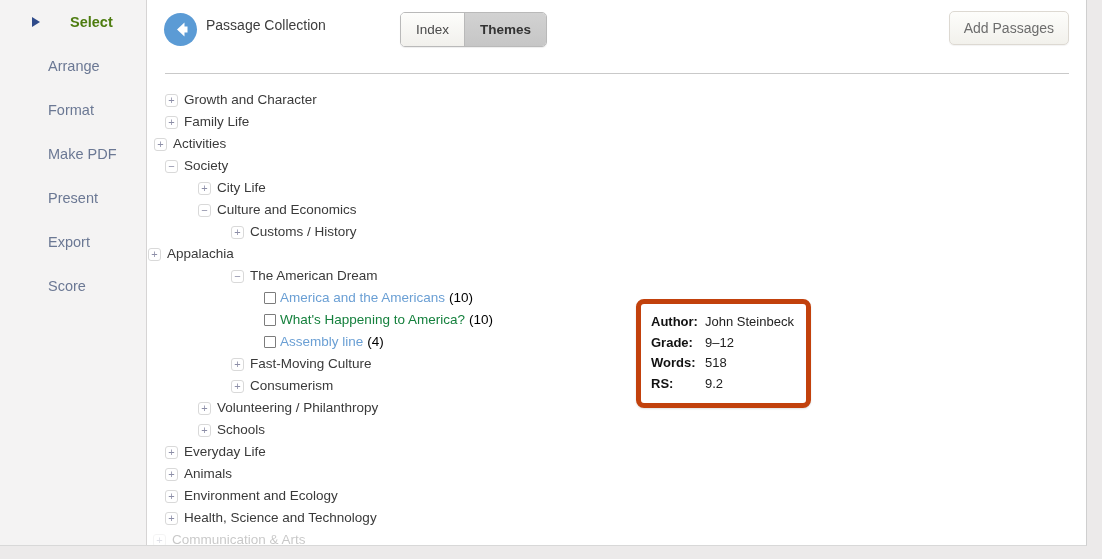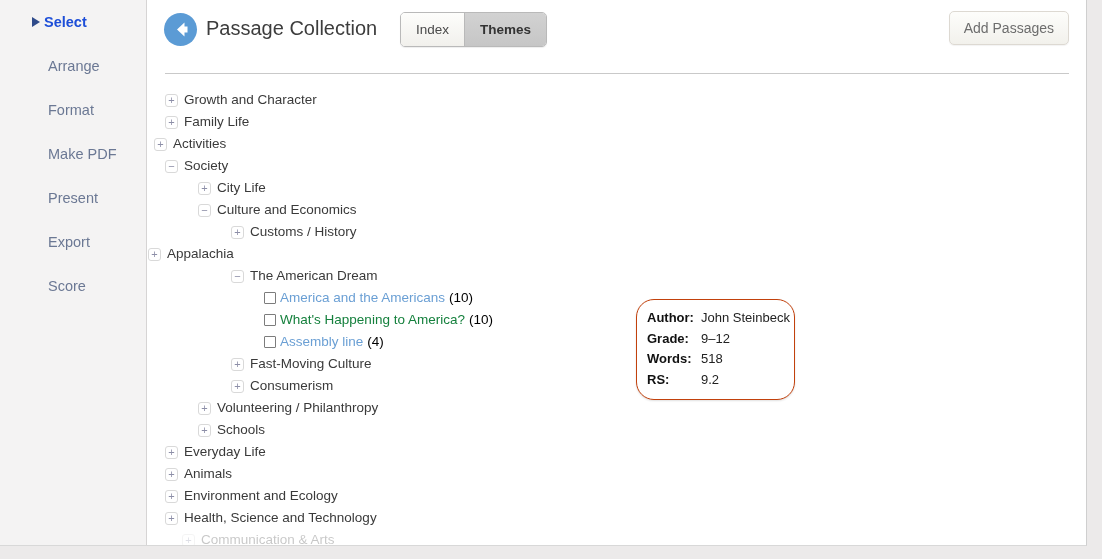--- a/index.html
+++ b/index.html
@@ -47,23 +47,23 @@
   .side-item {
     position: relative;
     height: 44px;
     line-height: 44px;
     padding-left: 48px;
     font-size: 14.5px;
     color: #6b7894;
     white-space: nowrap;
   }
   .side-item.active {
-    color: #1d4ed8;
+    color: #4d7c0f;
     font-weight: bold;
-    padding-left: 44px;
+    padding-left: 70px;
   }
   .side-item .tri {
     position: absolute;
     left: 32px;
     top: 50%;
     margin-top: -5px;
     width: 0;
     height: 0;
     border-left: 8px solid #2f4b8a;
     border-top: 5px solid transparent;
@@ -89,21 +89,21 @@
     height: 33px;
     border-radius: 50%;
     background: #5b9bd5;
     cursor: pointer;
   }
   .back-btn svg { display: block; }
   .page-title {
     position: absolute;
     left: 58px;
     top: 17px;
-    font-size: 20px;
+    font-size: 14px;
     color: #3d3d3d;
     white-space: nowrap;
   }
   .tabs {
     position: absolute;
     left: 218px;
     top: 12px;
     display: flex;
     border: 1px solid #b9b9b9;
     border-radius: 5px;
@@ -211,23 +211,23 @@
     vertical-align: middle;
     color: #000000;
     margin-left: 4px;
   }
   
   .tooltip {
     position: absolute;
     left: 488px;
     top: 299px;
     background: #fff;
-    border: 1px solid #c2410c;
-    border-radius: 18px;
-    padding: 8px 4px 9px 10px;
+    border: 5px solid #c2410c;
+    border-radius: 8px;
+    padding: 8px 12px 9px 10px;
     box-shadow: 0 1px 2px rgba(0,0,0,.12);
   }
   .tt-row { display: flex; font-size: 13px; line-height: 20.5px; }
   .tt-key {
     font-weight: bold;
     color: #111;
     width: 54px;
     flex: none;
   }
   .tt-val { color: #222; }
@@ -280,21 +280,21 @@
           <div class="row" style="padding-left: 116px;"><span class="cbox"></span><span class="plink hover">What's Happening to America?</span><span class="pcount">(10)</span></div>
           <div class="row" style="padding-left: 116px;"><span class="cbox"></span><span class="plink">Assembly line</span><span class="pcount">(4)</span></div>
           <div class="row" style="padding-left: 83px;"><span class="toggle">+</span><span class="node-label">Fast-Moving Culture</span></div>
           <div class="row" style="padding-left: 83px;"><span class="toggle">+</span><span class="node-label">Consumerism</span></div>
           <div class="row" style="padding-left: 50px;"><span class="toggle">+</span><span class="node-label">Volunteering / Philanthropy</span></div>
           <div class="row" style="padding-left: 50px;"><span class="toggle">+</span><span class="node-label">Schools</span></div>
           <div class="row" style="padding-left: 17px;"><span class="toggle">+</span><span class="node-label">Everyday Life</span></div>
           <div class="row" style="padding-left: 17px;"><span class="toggle">+</span><span class="node-label">Animals</span></div>
           <div class="row" style="padding-left: 17px;"><span class="toggle">+</span><span class="node-label">Environment and Ecology</span></div>
           <div class="row" style="padding-left: 17px;"><span class="toggle">+</span><span class="node-label">Health, Science and Technology</span></div>
-          <div class="row faded" style="padding-left: 34px;"><span class="toggle">+</span><span class="node-label">Communication &amp; Arts</span></div>
+          <div class="row faded" style="padding-left: 5px;"><span class="toggle">+</span><span class="node-label">Communication &amp; Arts</span></div>
         </div>
 
       <div class="tooltip" id="tooltip">
           <div class="tt-row">
             <div class="tt-key">Author:</div>
             <div class="tt-val">John Steinbeck</div>
           </div>
           <div class="tt-row">
             <div class="tt-key">Grade:</div>
             <div class="tt-val">9–12</div>

